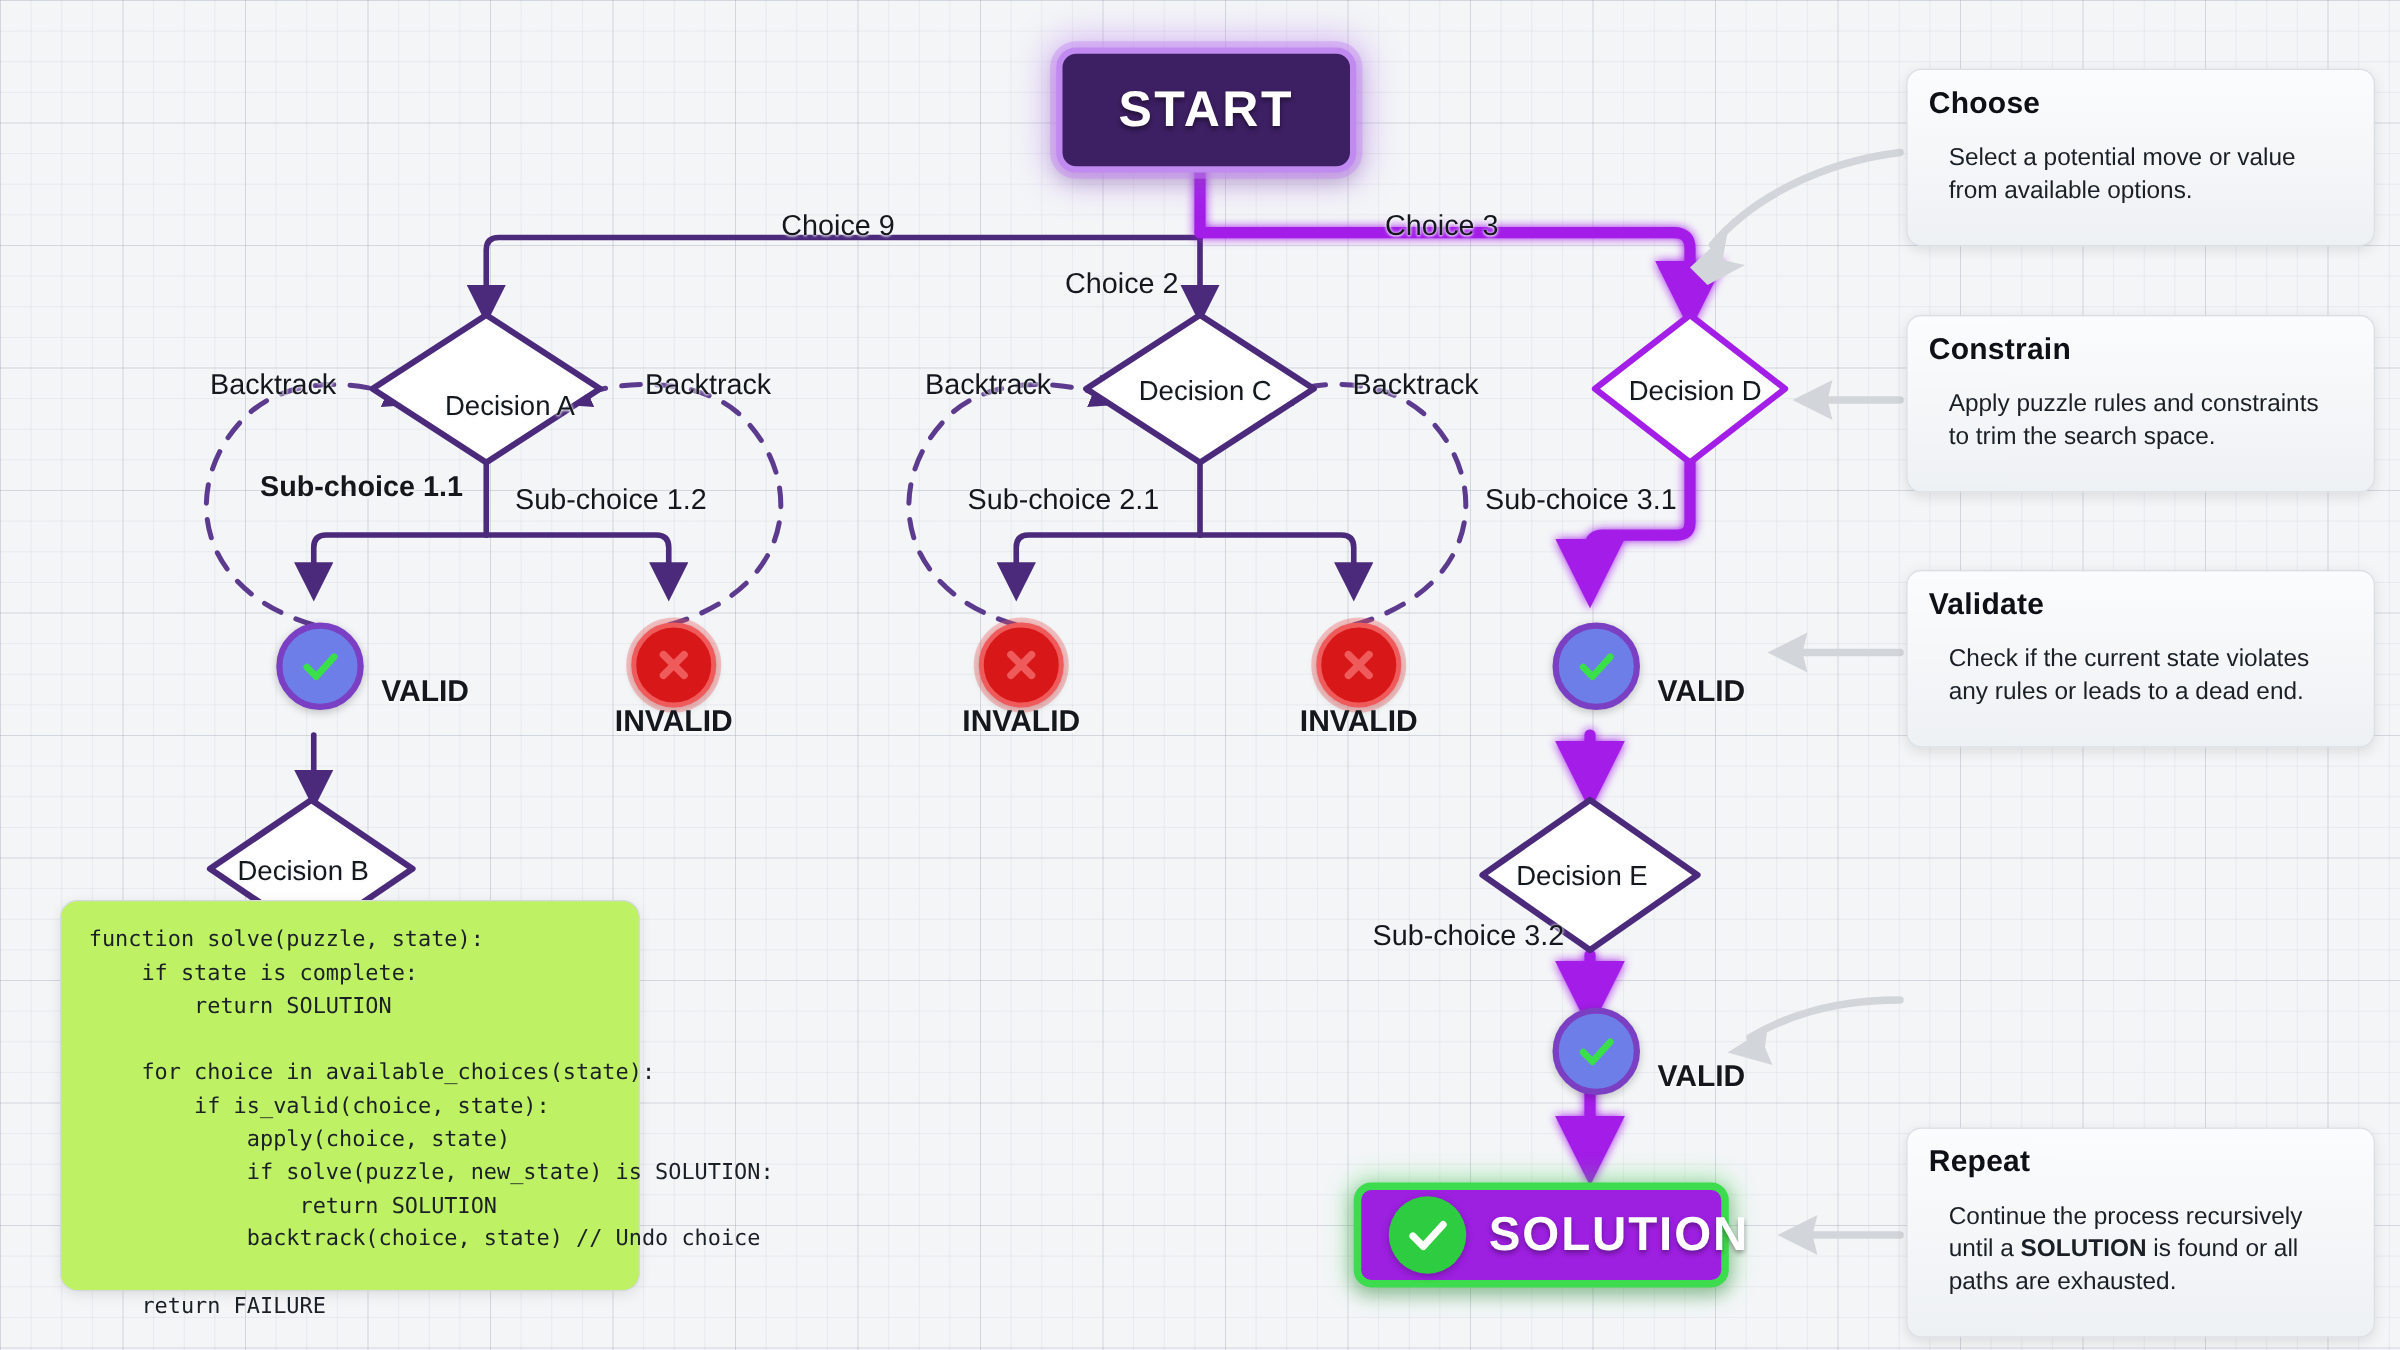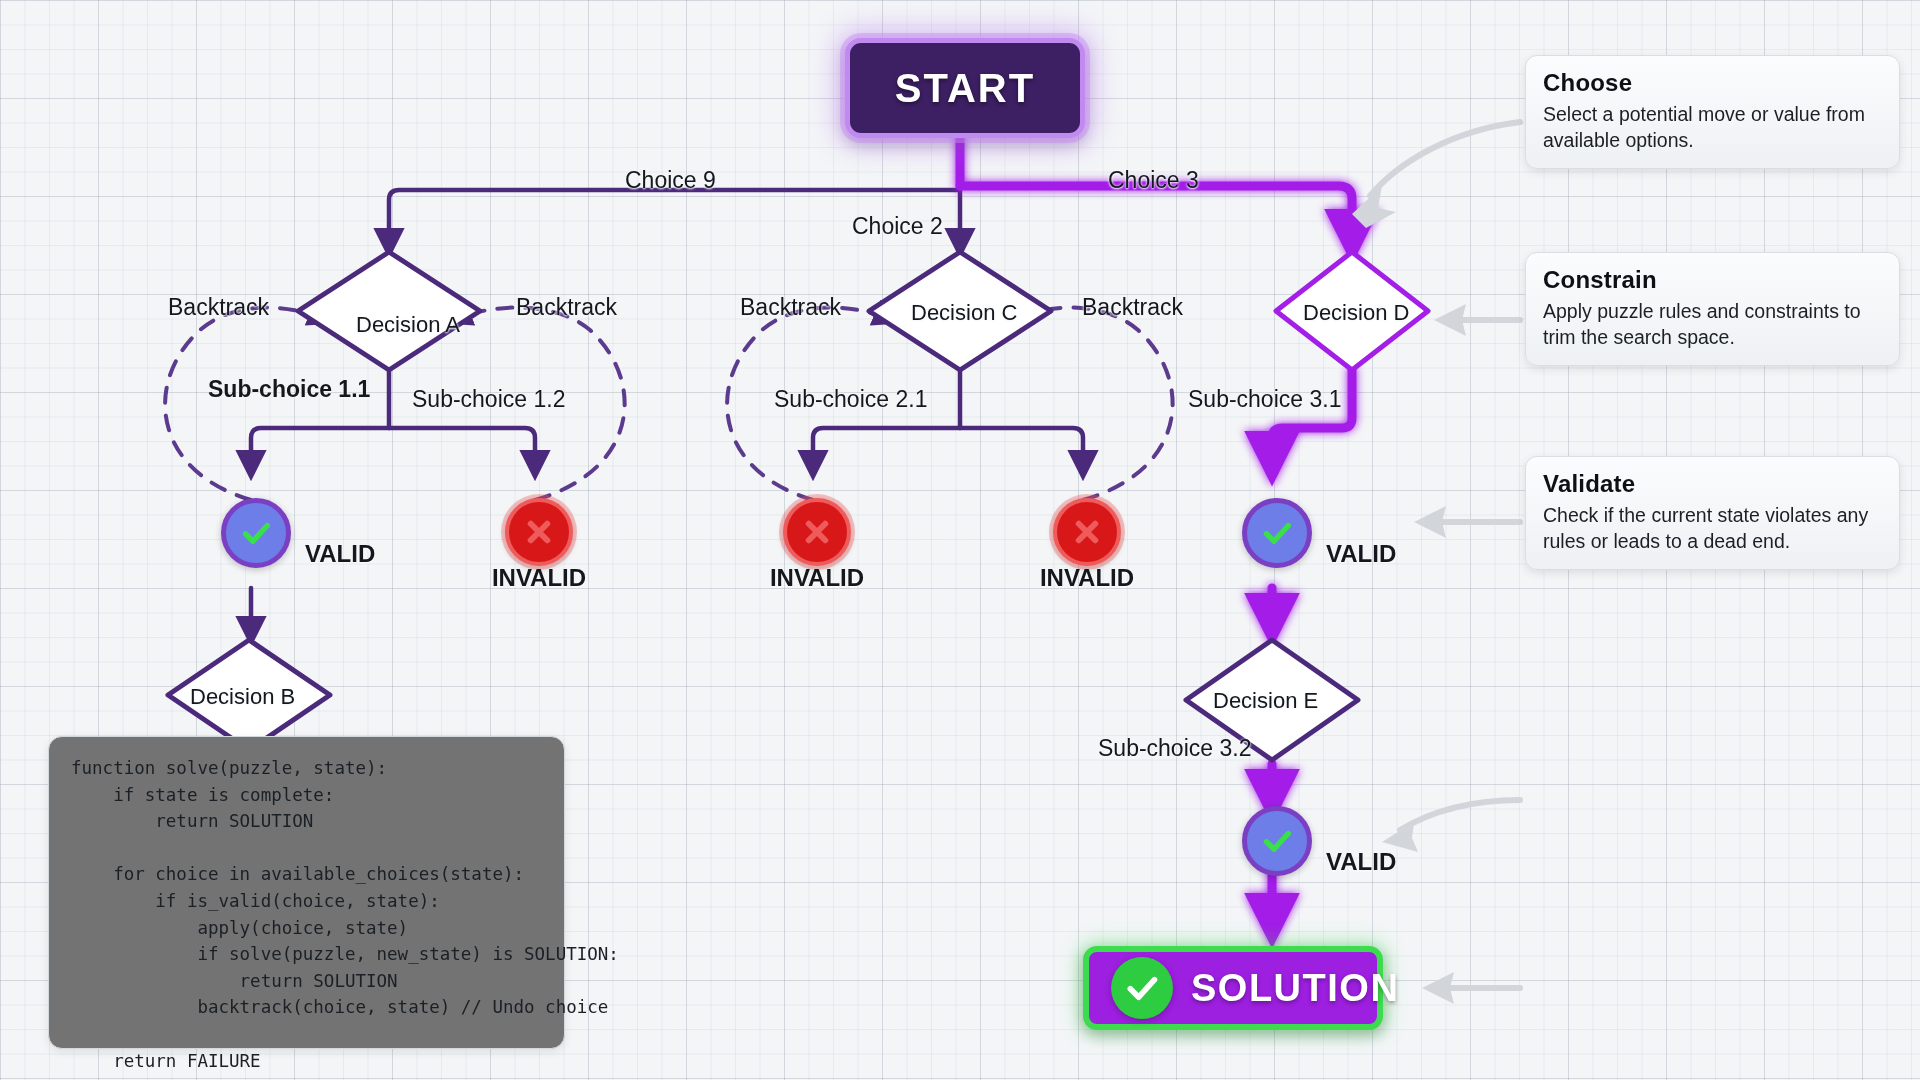--- a/index.html
+++ b/index.html
@@ -69,40 +69,40 @@
 
   
   .lbl{
     position:absolute;font-size:23px;color:#14181d;white-space:nowrap;
     text-shadow:0 1px 2px #f4f6f8, 0 0 3px #f4f6f8;
   }
   .lbl.diamond{font-size:22px;}
 
   
   .code-card{
-    position:absolute;left:48px;top:736px;width:517px;height:313px;
-    background:#737373;border:1px solid #d4d9de;border-radius:14px;
+    position:absolute;left:48px;top:720px;width:464px;height:313px;
+    background:#bef264;border:1px solid #d4d9de;border-radius:14px;
     box-shadow:0 3px 10px rgba(0,0,0,.09);
     box-sizing:border-box;padding:18px 22px;
   }
   .code-card pre{
     margin:0;font-family:"DejaVu Sans Mono","Liberation Mono",monospace;
     font-size:17.5px;line-height:1.52;color:#1b2026;white-space:pre;
   }
 
   
   .anno{
     position:absolute;width:375px;
     background:linear-gradient(180deg,#fbfcfd 0%,#eef1f4 100%);
     border:1px solid #d9dee3;border-radius:12px;
     box-shadow:0 3px 10px rgba(0,0,0,.10);
     box-sizing:border-box;padding:13px 17px 15px 17px;
   }
   .anno h3{margin:0 0 4px 0;font-size:24px;font-weight:bold;color:#0d1116;letter-spacing:.2px;}
-  .anno p{margin:0;font-size:19.5px;line-height:1.34;color:#1b2026;}
+  .anno p{margin:16px;font-size:19.5px;line-height:1.34;color:#1b2026;}
   .anno p b{font-weight:bold;}
 </style>
 </head>
 <body>
 
 <div id="grid"></div>
 
 <div id="stage">
 
   <svg id="diagram" viewBox="0 0 1920 1080">
@@ -295,14 +295,18 @@
     <h3>Constrain</h3>
     <p>Apply puzzle rules and constraints to trim the search space.</p>
   </div>
 
   <div class="anno" style="left:1525px;top:456px;">
     <h3>Validate</h3>
     <p>Check if the current state violates any rules or leads to a dead end.</p>
   </div>
 
 
+  <div class="anno" style="left:1525px;top:902px;">
+    <h3>Repeat</h3>
+    <p><span>Continue the process recursively until a </span><b>SOLUTION</b><span> is found or all paths are exhausted.</span></p>
+  </div>
 
 </div>
 
 </body></html>

